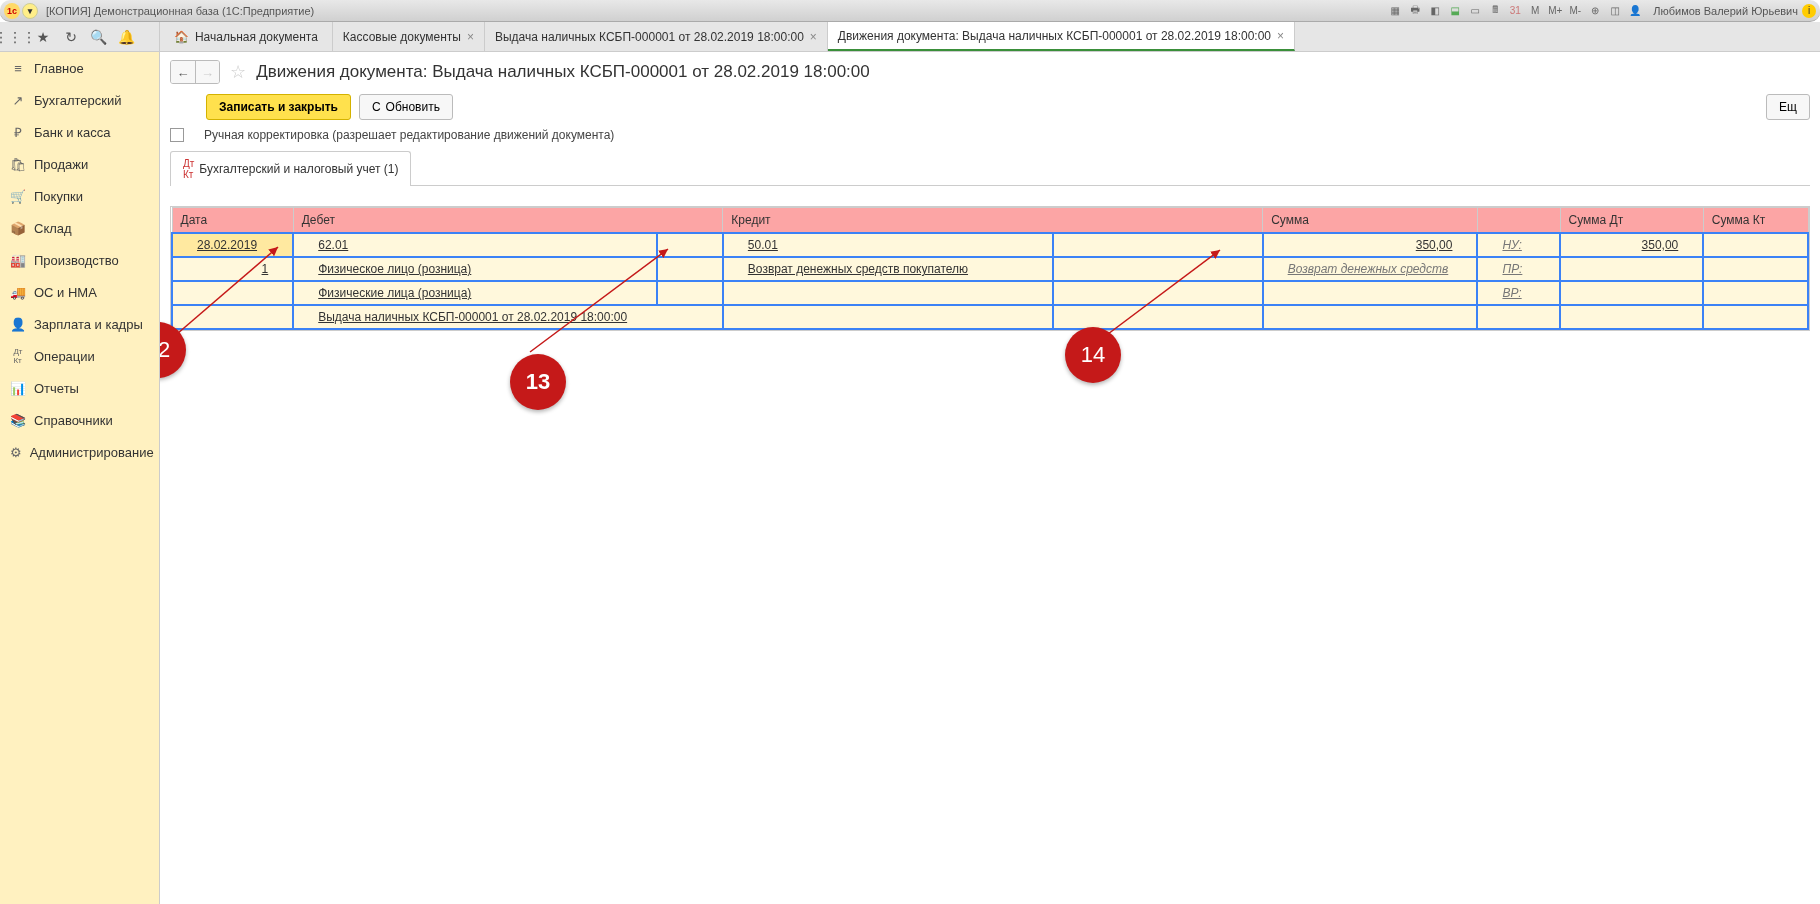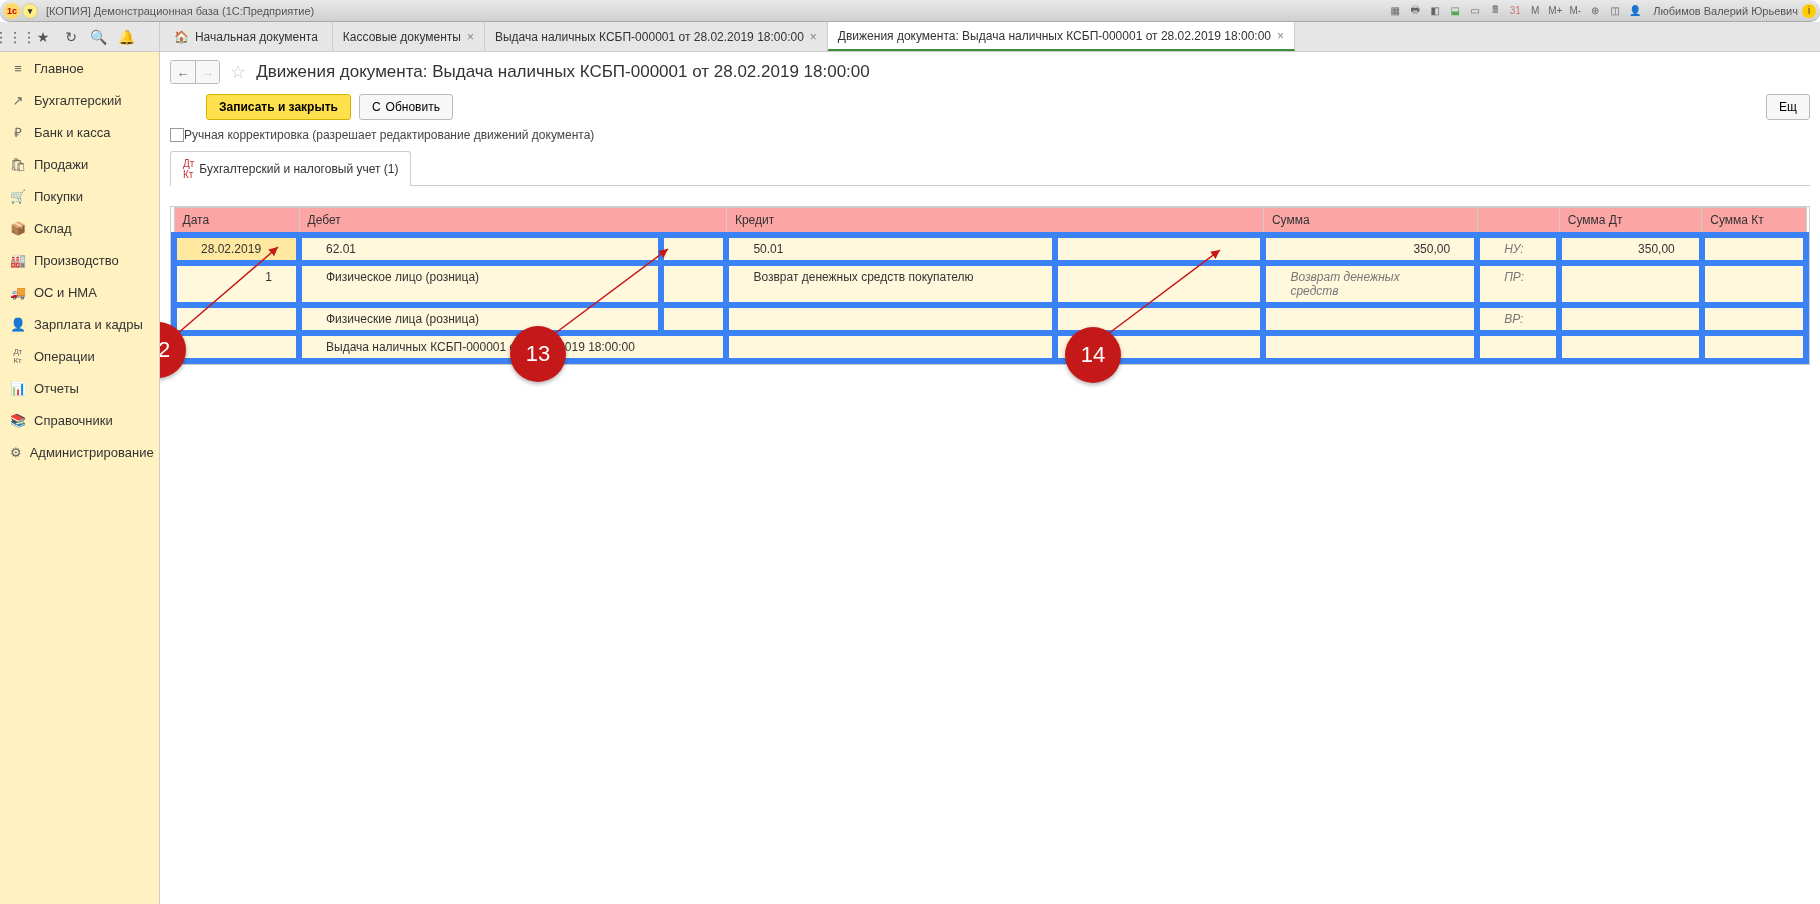--- a/index.html
+++ b/index.html
@@ -29,29 +29,29 @@
 .header-row{display:flex;align-items:center;gap:10px;margin-bottom:10px;}
 .navbtns{display:flex;border:1px solid #bbb;border-radius:3px;overflow:hidden;}
 .navbtn{width:24px;height:22px;display:flex;align-items:center;justify-content:center;background:#f7f7f7;cursor:pointer;font-size:13px;color:#555;}
 .navbtn+.navbtn{border-left:1px solid #bbb;}
 .star{color:#ccc;font-size:18px;cursor:pointer;}
 .page-title{font-size:17px;color:#333;}
 .btnrow{display:flex;align-items:center;gap:8px;margin-bottom:8px;padding-left:36px;}
 .btn{height:26px;padding:0 12px;border:1px solid #bbb;border-radius:3px;background:#f7f7f7;cursor:pointer;display:flex;align-items:center;gap:5px;font-size:12px;}
 .btn-primary{background:#ffe14d;border-color:#d4b200;font-weight:bold;}
 .btn-more{margin-left:auto;}
-.chk-row{display:flex;align-items:center;gap:0;margin-bottom:8px;font-size:12px;color:#444;}
+.chk-row{display:flex;align-items:center;gap:20px;margin-bottom:8px;font-size:12px;color:#444;}
 .chk{width:14px;height:14px;border:1px solid #999;background:#fff;cursor:pointer;}
 .subtabs{display:flex;border-bottom:1px solid #ccc;margin-bottom:0;}
 .subtab{padding:6px 12px;border:1px solid #ccc;border-bottom:none;background:#fff;font-size:12px;display:flex;align-items:center;gap:5px;border-radius:3px 3px 0 0;position:relative;top:1px;}
 .subtab-icon{font-size:10px;color:#c33;}
 .table-wrap{margin-top:20px;border:1px solid #ccc;overflow:hidden;}
 table{border-collapse:collapse;width:100%;font-size:12px;}
 th{background:#fca5a5;border:1px solid #ccc;padding:5px 8px;text-align:left;font-weight:normal;color:#333;}
-td{border:6px solid #3b82f6;padding:4px 24px;background:#fff8dc;vertical-align:top;}
+td{border:2px solid #3b82f6;padding:4px 24px;background:#fff8dc;vertical-align:top;text-decoration:underline;}
 td.sel{background:#ffe9a0;}
 .italic{font-style:italic;color:#777;}
 .num{text-align:right;}
 .annot{position:absolute;width:56px;height:56px;border-radius:50%;background:#c51919;color:#fff;display:flex;align-items:center;justify-content:center;font-size:22px;font-weight:500;z-index:50;box-shadow:0 2px 4px rgba(0,0,0,.3);}
 svg.arrow{position:absolute;z-index:40;pointer-events:none;}
 </style>
 </head>
 <body>
 
 <div class="titlebar">
@@ -260,21 +260,21 @@
                 <td></td>
                 <td></td>
                 <td></td>
                 <td></td>
             </tr>
           </tbody>
         </table>
       </div>
 
       <div class="annot" style="left:-30px;top:270px;">12</div>
-      <div class="annot" style="left:350px;top:274px;">13</div>
+      <div class="annot" style="left:350px;top:302px;font-weight:bold;">13</div>
       <div class="annot" style="left:905px;top:275px;">14</div>
       <svg class="arrow" style="left:0;top:0;" width="1400" height="400">
         <defs>
             <marker id="ah" markerWidth="8" markerHeight="8" refX="6" refY="3" orient="auto">
               <path d="M0,0 L6,3 L0,6 Z" fill="#c51919"></path>
             </marker>
           </defs>
         <line x1="10" y1="288" x2="118" y2="195" stroke="#c51919" stroke-width="1.5" marker-end="url(#ah)"></line>
         <line x1="370" y1="300" x2="508" y2="197" stroke="#c51919" stroke-width="1.5" marker-end="url(#ah)"></line>
         <line x1="940" y1="288" x2="1060" y2="198" stroke="#c51919" stroke-width="1.5" marker-end="url(#ah)"></line>

